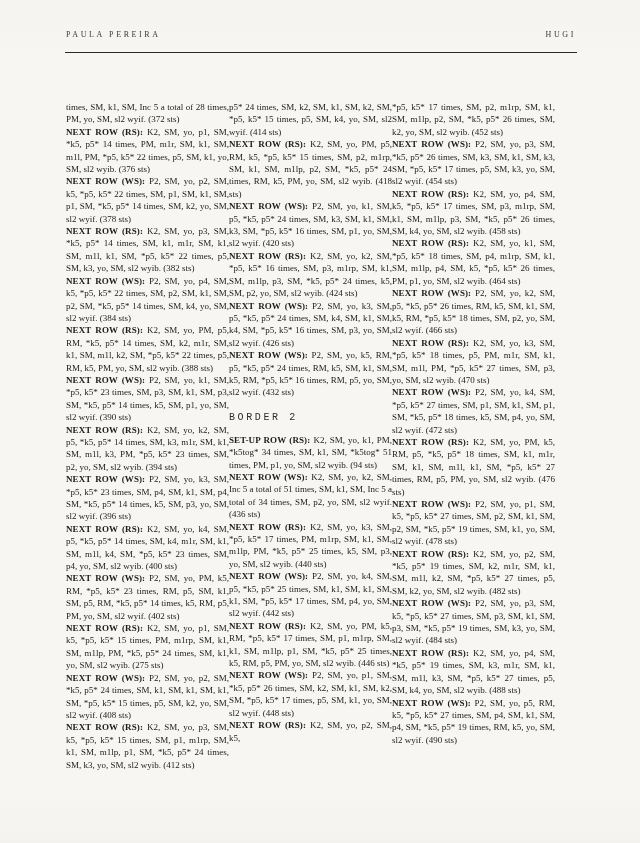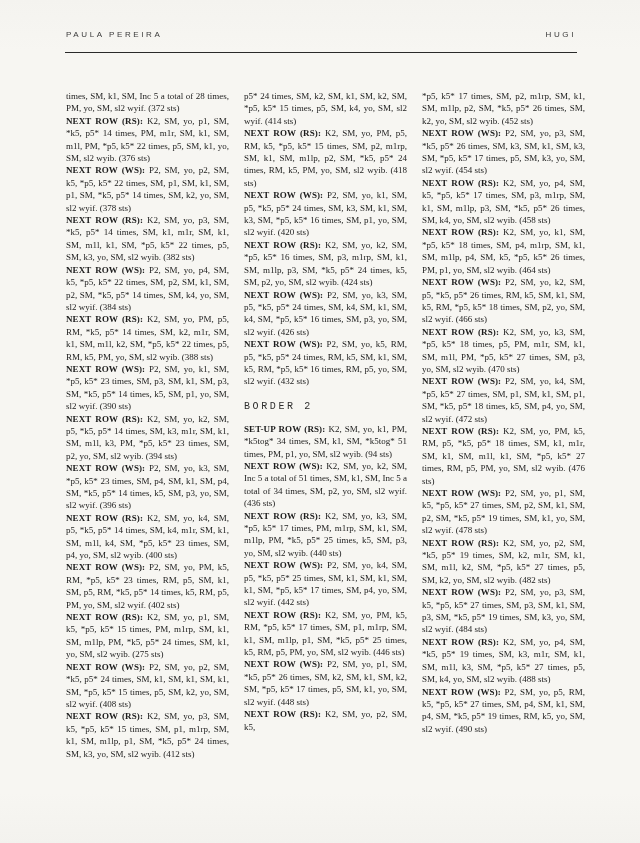--- a/index.html
+++ b/index.html
@@ -13,34 +13,33 @@
   }
   .page{
     position:absolute;inset:0;
     background:linear-gradient(180deg,#f4f3ef 0%,#f7f6f2 6%,#f7f6f2 94%,#f3f2ee 100%);
   }
   .masthead{
     display:flex;
     justify-content:space-between;
     align-items:flex-end;
     margin:30px 64px 0 66px;
-    font-family:Liberation Sans, sans-serif;
+    font-family:Liberation Serif, serif;
     font-size:8px;
     letter-spacing:2.6px;
     color:#3a3a3a;
   }
   .rule{
     height:1px;
     background:#2a2a2a;
     margin:13px 63px 0 65px;
   }
   .content{
     display:flex;
-    margin:37px 55px 0 66px;
-    gap:15px;
+    margin:48px 55px 0 66px;
   }
   .col{
     width:163px;
     flex:0 0 163px;
   }
   .para{
     font-size:9px;
     line-height:12.4px;
     text-align:justify;
     text-justify:inter-word;

